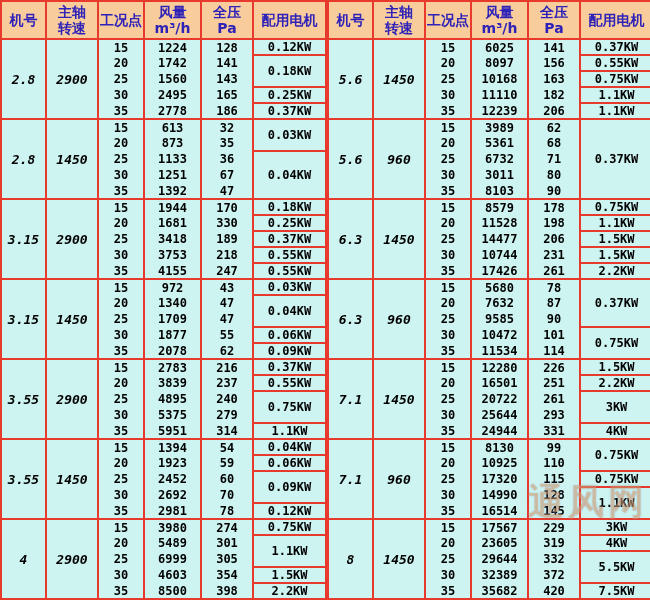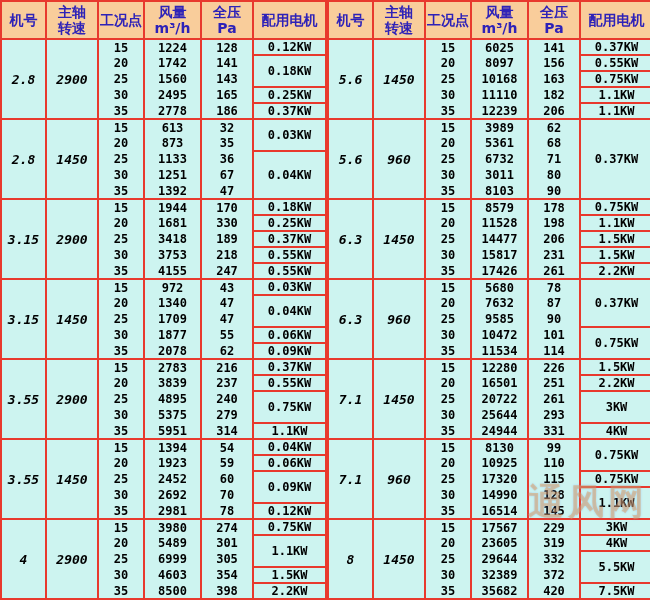--- a/index.html
+++ b/index.html
@@ -399,21 +399,21 @@
           <td class="motor num" rowspan="1">1.1KW</td>
         </tr>
         <tr>
           <td class="mid num">25</td>
           <td class="mid num">14477</td>
           <td class="mid num">206</td>
           <td class="motor num" rowspan="1">1.5KW</td>
         </tr>
         <tr>
           <td class="mid num">30</td>
-          <td class="mid num">15817</td>
+          <td class="mid num">10744</td>
           <td class="mid num">231</td>
           <td class="motor num" rowspan="1">1.5KW</td>
         </tr>
         <tr class="block-end">
           <td class="mid num">35</td>
           <td class="mid num">17426</td>
           <td class="mid num">261</td>
           <td class="motor num" rowspan="1">2.2KW</td>
         </tr>
         <tr>

